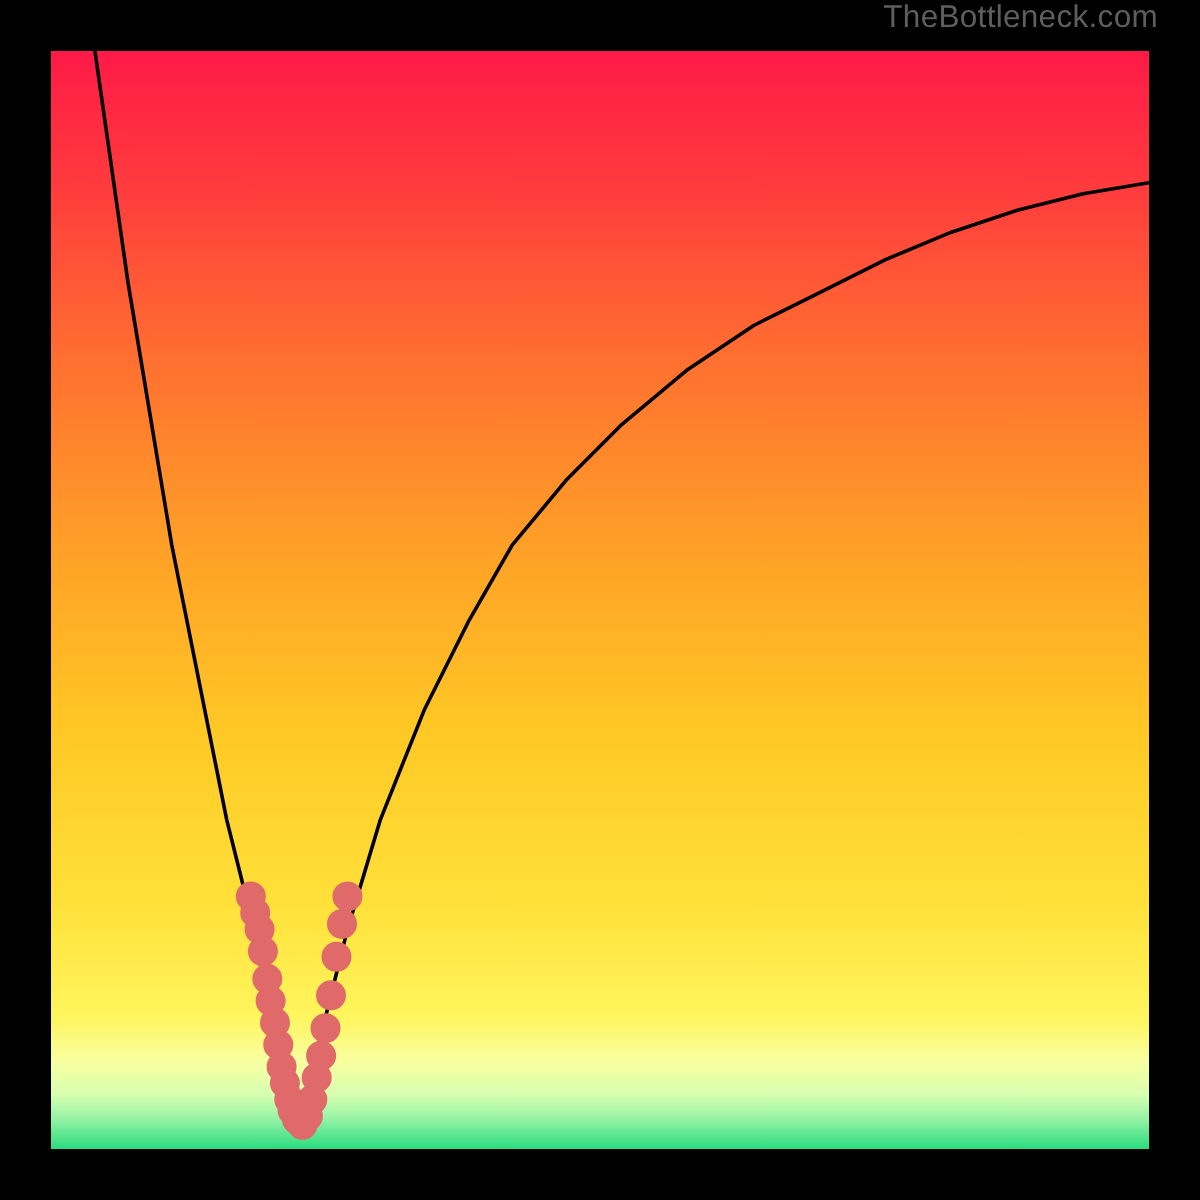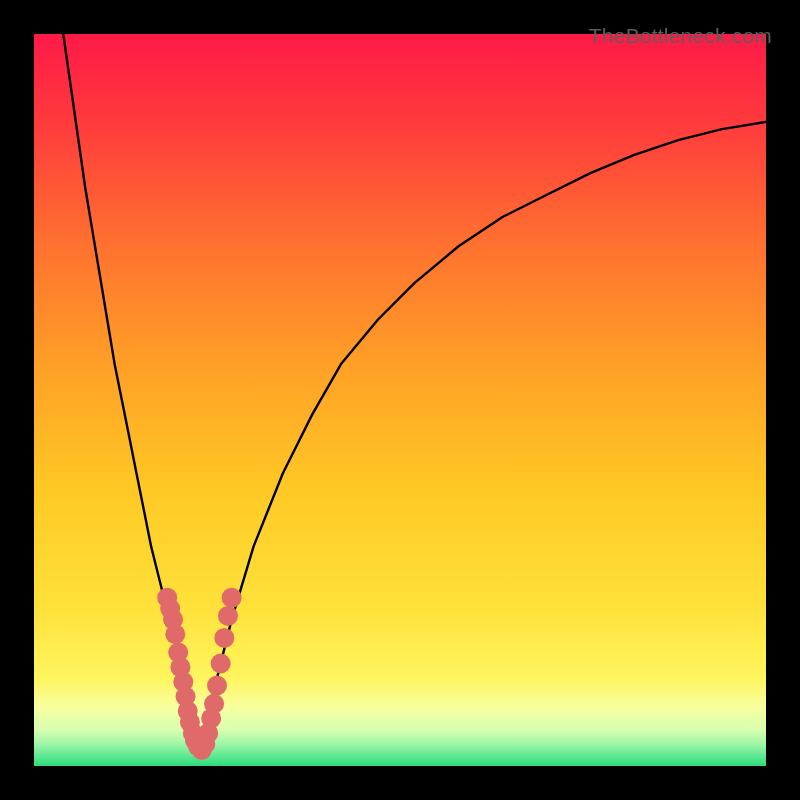--- a/index.html
+++ b/index.html
@@ -27,21 +27,21 @@
     overflow: hidden;
   }
   .gradient-bg {
     position: absolute;
     top: 0; left: 0;
     width: 100%;
     height: 100%;
   }
   .watermark {
     position: absolute;
-    top: 24px;
+    top: 0;
     right: 28px;
     color: #5e5e5e;
     font-size: 21px;
     font-weight: 500;
     letter-spacing: 0.2px;
   }
   svg.curves {
     position: absolute;
     top: 0; left: 0;
     width: 100%;

